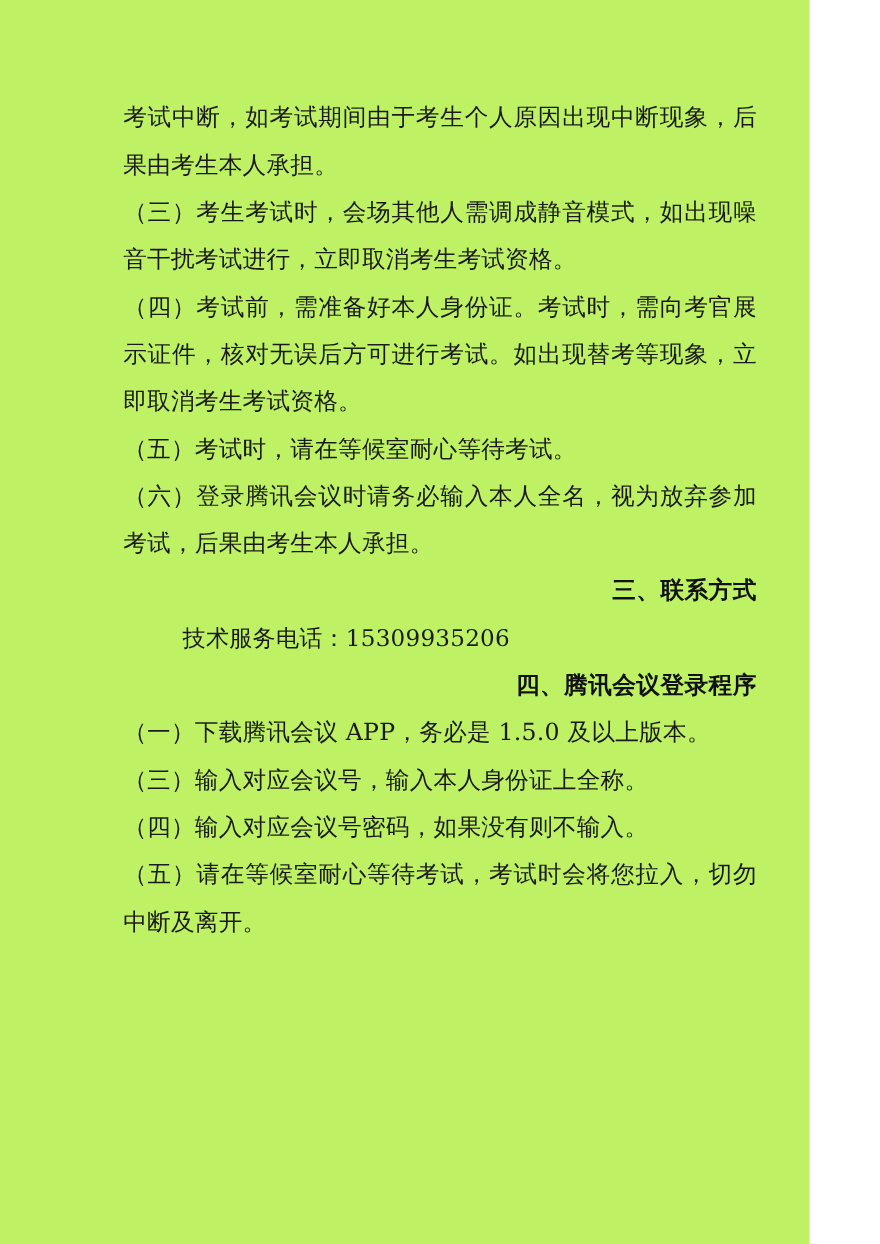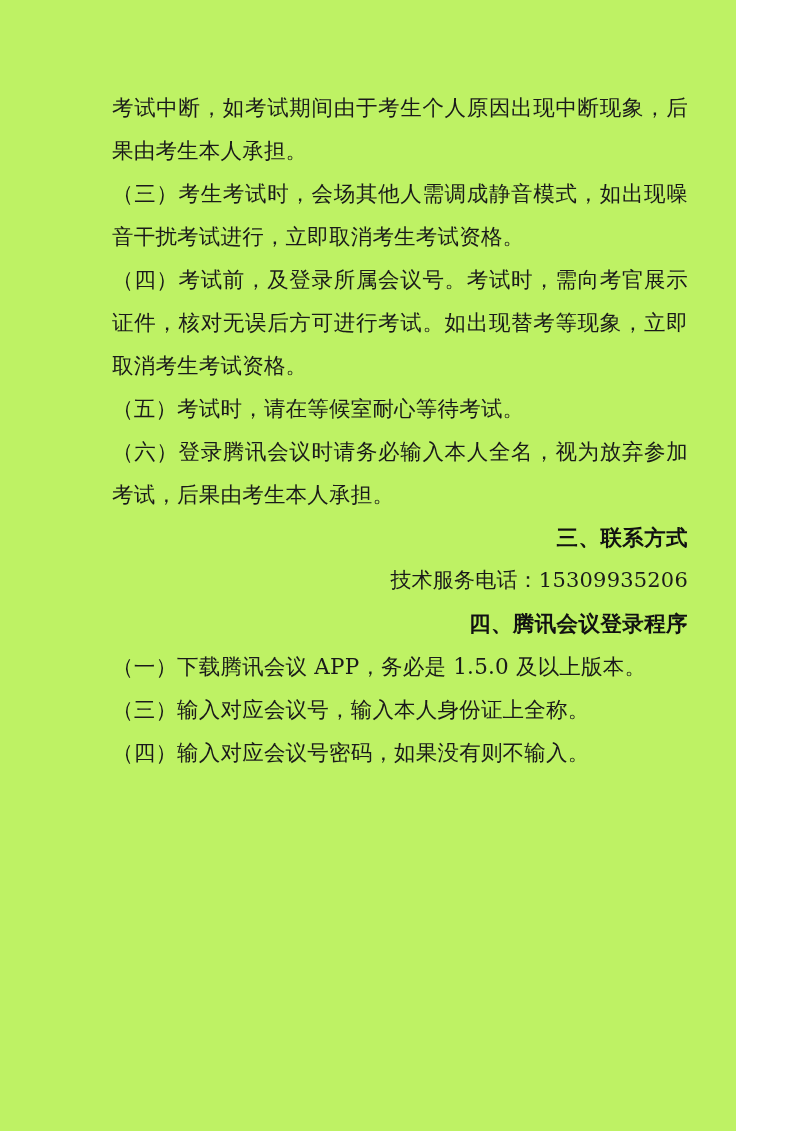--- a/index.html
+++ b/index.html
@@ -44,37 +44,37 @@
     text-align: right;
   }
   .contact {
     margin: 0;
     font-size: 21px;
     line-height: 43px;
     color: #1a1a1a;
     padding-left: 54px;
     letter-spacing: 0.2px;
     font-family: "DejaVu Serif", serif;
-    text-align: right;
   }
 </style>
 </head>
 <body>
 
 <div class="page">
   <div class="doc-body">
 
     <p class="para">考试中断，如考试期间由于考生个人原因出现中断现象，后果由考生本人承担。</p>
     <p class="para">（三）考生考试时，会场其他人需调成静音模式，如出现噪音干扰考试进行，立即取消考生考试资格。</p>
-    <p class="para">（四）考试前，及登录所属会议号。考试时，需向考官展示证件，核对无误后方可进行考试。如出现替考等现象，立即取消考生考试资格。</p>
+    <p class="para">（四）考试前，需准备好本人身份证。考试时，需向考官展示证件，核对无误后方可进行考试。如出现替考等现象，立即取消考生考试资格。</p>
     <p class="para">（五）考试时，请在等候室耐心等待考试。</p>
     <p class="para">（六）登录腾讯会议时请务必输入本人全名，视为放弃参加考试，后果由考生本人承担。</p>
 
     <h2 class="heading">三、联系方式</h2>
     <p class="contact">技术服务电话：15309935206</p>
 
     <h2 class="heading">四、腾讯会议登录程序</h2>
     <p class="para">（一）下载腾讯会议 APP，务必是 1.5.0 及以上版本。</p>
     <p class="para">（三）输入对应会议号，输入本人身份证上全称。</p>
     <p class="para">（四）输入对应会议号密码，如果没有则不输入。</p>
+    <p class="para">（五）请在等候室耐心等待考试，考试时会将您拉入，切勿中断及离开。</p>
 
   </div>
 </div>
 
 </body></html>

